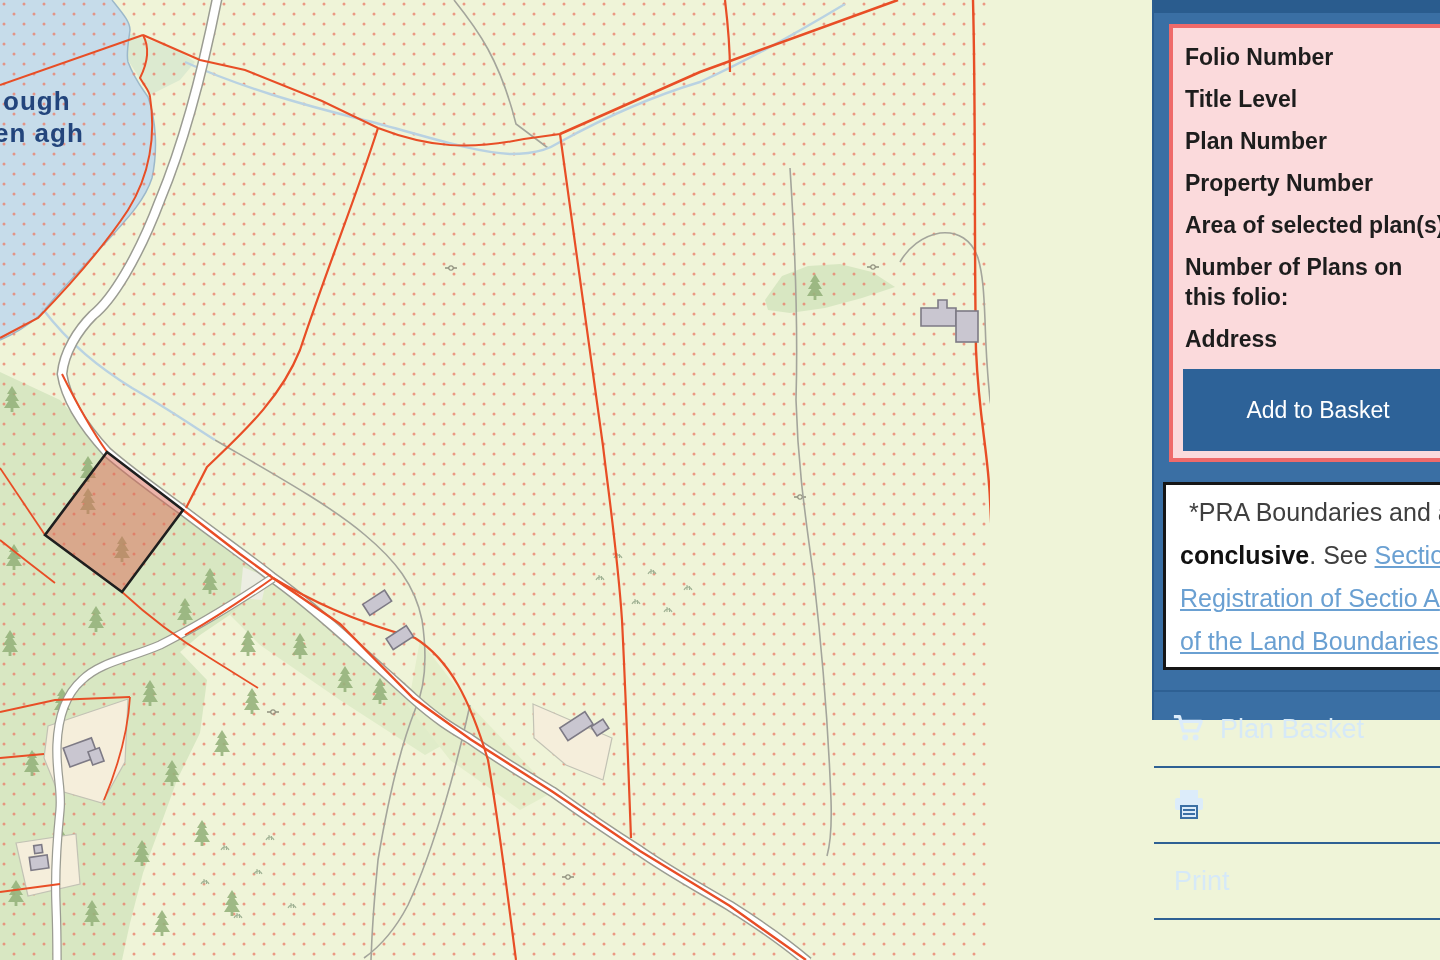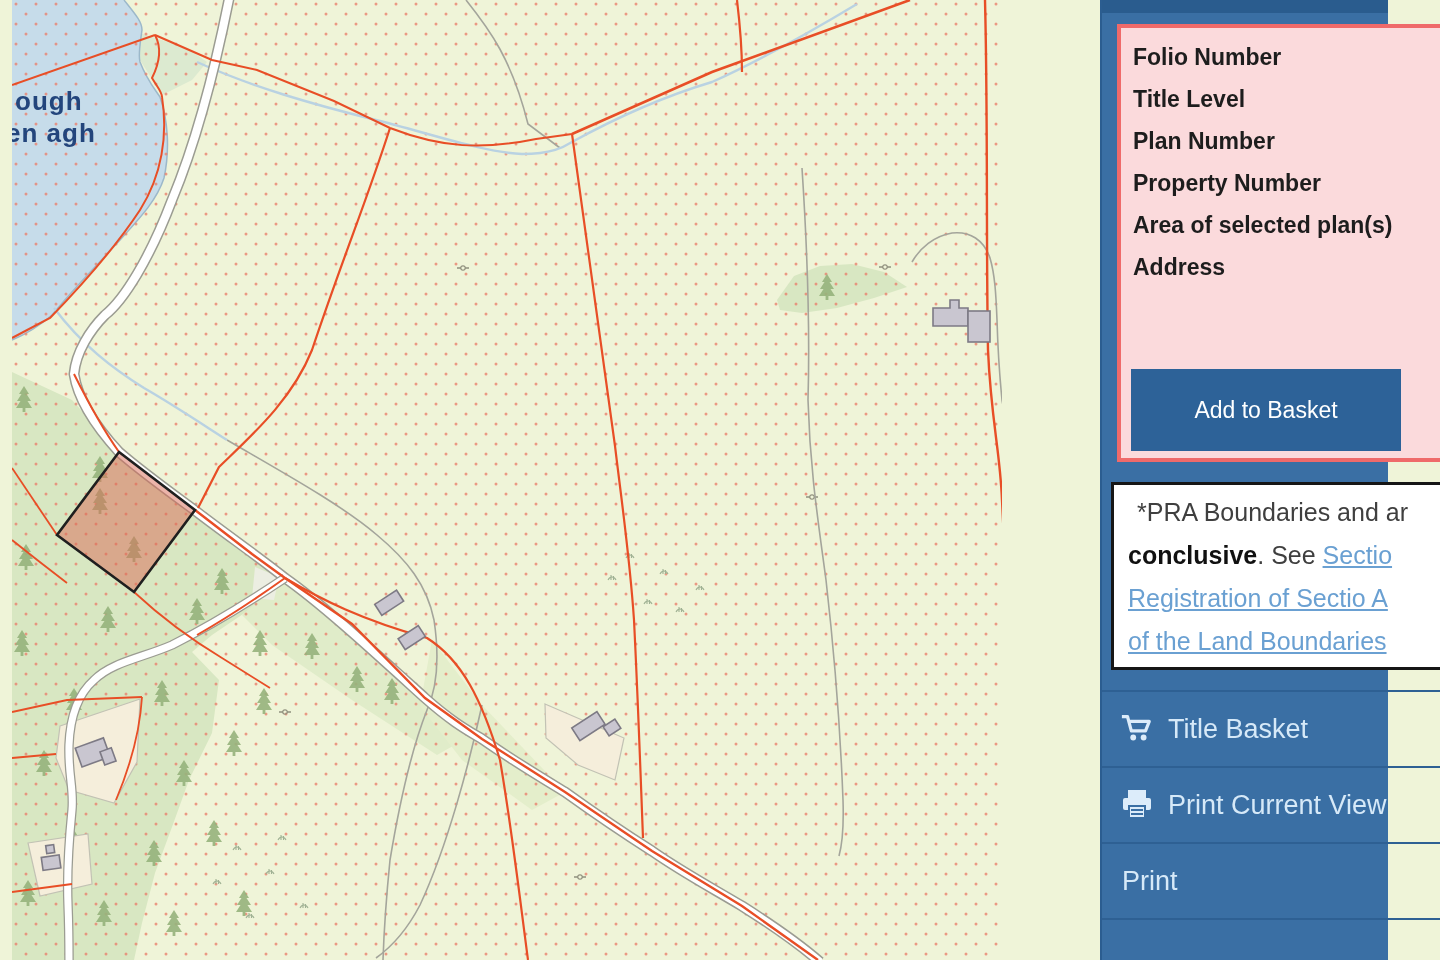--- a/index.html
+++ b/index.html
@@ -2,26 +2,26 @@
 <html><head>
 <meta charset="utf-8">
 <style>
   html,body{margin:0;padding:0;}
   body{
     width:1440px;height:960px;overflow:hidden;position:relative;
     font-family:"Liberation Sans","DejaVu Sans",sans-serif;
     background:#eff4d8;
   }
   
-  #map{position:absolute;left:0;top:0;width:990px;height:960px;overflow:hidden;padding-left:12px;}
+  #map{position:absolute;left:0;top:0;width:990px;height:960px;overflow:hidden;}
   #map svg{display:block;}
   .lake-label{font-weight:bold;font-size:26px;fill:#23457c;letter-spacing:1px;}
   
   #panel{
-    position:absolute;left:1100px;top:0;width:288px;height:960px;
+    position:absolute;left:1152px;top:0;width:288px;height:720px;
     background:#3a6fa4;border-left:2px solid #2b5d90;box-sizing:border-box;
   }
   .panel-topbar{position:absolute;left:0;top:0;width:100%;height:13px;background:#2a5c8e;}
   .info-box{
     position:absolute;left:15px;top:24px;width:380px;height:438px;
     background:#fbdadc;border:4px solid #ef6a6a;box-sizing:border-box;
     padding:14px 0 0 12px;
   }
   .info-label{
     font-size:23px;font-weight:bold;color:#1d1d1d;line-height:30px;
@@ -231,52 +231,52 @@
 
 <div id="panel">
   <div class="panel-topbar"></div>
 
   <div class="info-box">
     <div class="info-label">Folio Number</div>
     <div class="info-label">Title Level</div>
     <div class="info-label">Plan Number</div>
     <div class="info-label">Property Number</div>
     <div class="info-label">Area of selected plan(s)</div>
+    <div class="info-label wrap">Number of Plans on this folio:</div>
     <div class="info-label">Address</div>
     <button class="add-basket">Add to Basket</button>
   </div>
 
   <div class="disclaimer">
     <div class="d-line1"><span>*PRA Boundaries and ar</span></div>
     <div><b>conclusive</b><span>. See </span><a class="dlink">Sectio</a></div>
     <div><a class="dlink">Registration of Sectio A</a></div>
     <div><a class="dlink">of the Land Boundaries</a></div>
   </div>
 
   <div class="menu">
     <div class="menu-item">
       <span class="mi-icon">
         <svg viewBox="0 0 36 34" width="34" height="34">
           <path d="M2,4 H8 L12,19 H27 L31,9 H10" fill="none" stroke="#dcecfa" stroke-width="3.4" stroke-linejoin="round"></path>
           <circle cx="14" cy="26" r="3.1" fill="#dcecfa"></circle>
           <circle cx="25" cy="26" r="3.1" fill="#dcecfa"></circle>
         </svg>
       </span>
-      <span>Title Basket</span>
+      <span>Plan Basket</span>
     </div>
     <div class="menu-item">
       <span class="mi-icon">
         <svg viewBox="0 0 34 34" width="34" height="34">
           <rect x="8" y="2" width="18" height="8" fill="#dcecfa"></rect>
           <rect x="3" y="10" width="28" height="12" rx="2" fill="#dcecfa"></rect>
           <rect x="9" y="18" width="16" height="12" fill="#dcecfa" stroke="#3a6fa4" stroke-width="2"></rect>
           <rect x="11" y="21" width="12" height="2" fill="#3a6fa4"></rect>
           <rect x="11" y="25" width="12" height="2" fill="#3a6fa4"></rect>
         </svg>
       </span>
-      <span>Print Current View</span>
     </div>
     <div class="menu-item no-icon">
       <span>Print</span>
     </div>
     <div class="menu-end"></div>
   </div>
 </div>
 
 </body></html>

